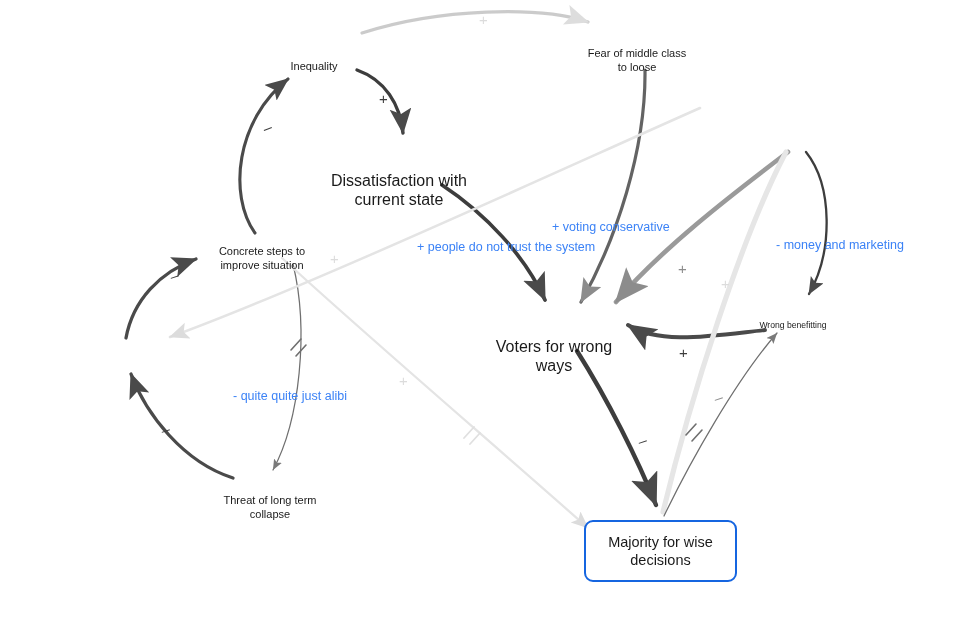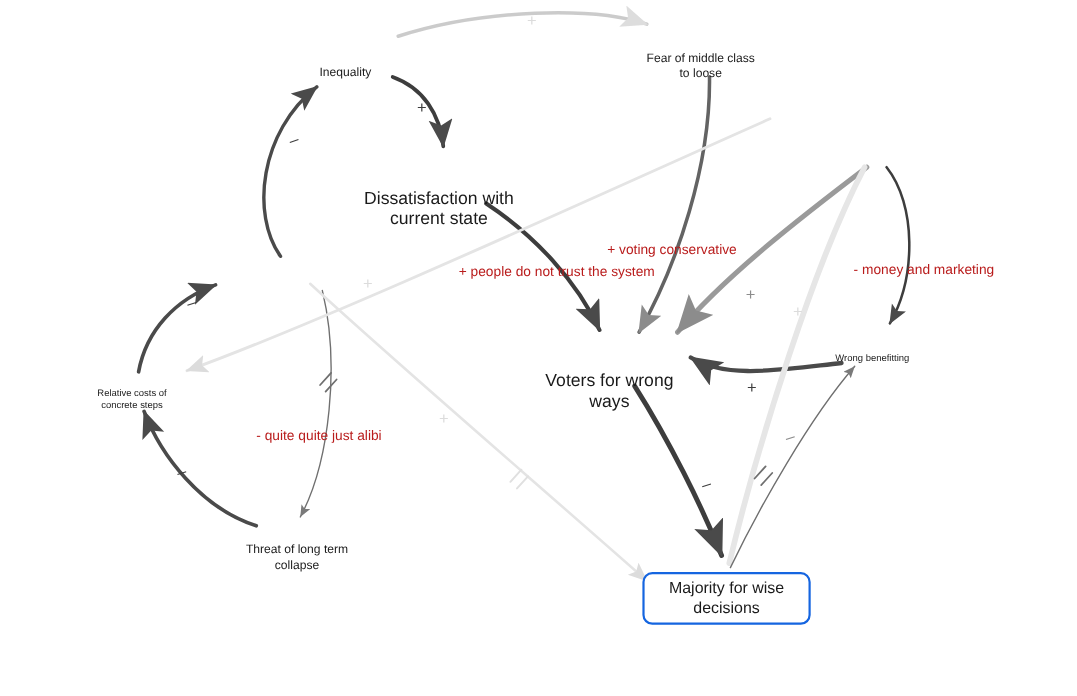--- a/index.html
+++ b/index.html
@@ -48,21 +48,21 @@
     background: #ffffff;
     color: #1a1a1a;
     font-size: 14.5px;
     line-height: 1.25;
     white-space: pre-line;
     box-sizing: border-box;
   }
   .edge-note {
     position: absolute;
     font-size: 12.5px;
-    color: #b91c1c;
+    color: #3b82f6;
     white-space: nowrap;
     user-select: none;
   }
   .polarity {
     position: absolute;
     font-size: 15px;
     user-select: none;
     line-height: 1;
   }
   .polarity.dark { color: #3d3d3d; }
@@ -136,42 +136,42 @@
   <div class="node-label size-sm" style="left:567px; top:34px; width:140px;">
     <span>Fear of middle class
 to loose</span>
   </div>
 
   <div class="node-label size-md" style="left:319px; top:151px; width:160px;">
     <span>Dissatisfaction with
 current state</span>
   </div>
 
-
-  <div class="node-label size-xs" style="left:70px; top:342px; width:100px;">
-    <span>Relative costs of
-concrete steps</span>
-  </div>
+  <div class="node-label size-sm" style="left:192px; top:232px; width:140px;">
+    <span>Concrete steps to
+improve situation</span>
+  </div>
+
 
   <div class="node-label size-sm" style="left:200px; top:481px; width:140px;">
     <span>Threat of long term
 collapse</span>
   </div>
 
 
   <div class="node-label size-xs" style="left:743px; top:310px; width:100px;">
     <span>Wrong benefitting</span>
   </div>
 
   <div class="node-label size-md" style="left:484px; top:317px; width:140px;">
     <span>Voters for wrong
 ways</span>
   </div>
 
-  <div class="node-box" style="left:584px; top:520px; width:153px; height:48px;">
+  <div class="node-box" style="left:584px; top:520px; width:153px; height:62px;">
     <span>Majority for wise
 decisions</span>
   </div>
 
   <div class="edge-note" style="left:552px; top:220px;">
     <span>+ voting conservative</span>
   </div>
 
   <div class="edge-note" style="left:417px; top:240px;">
     <span>+ people do not trust the system</span>

